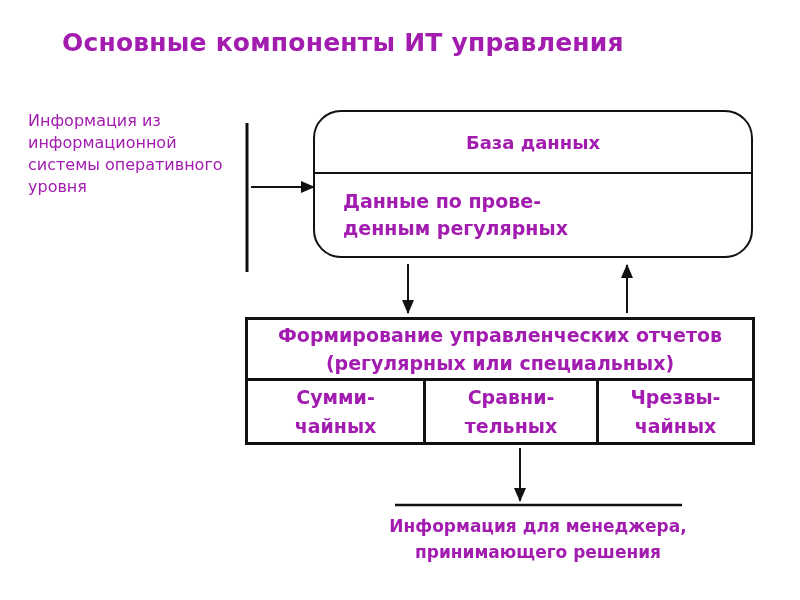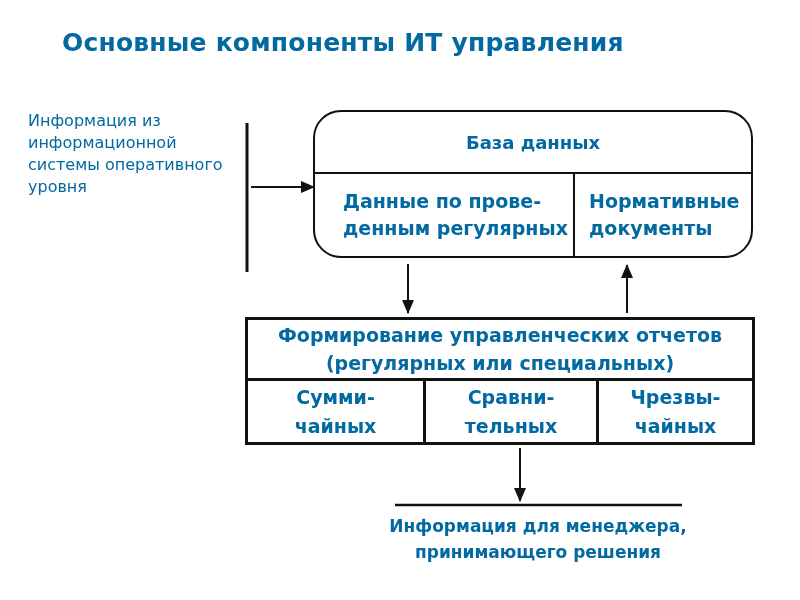--- a/index.html
+++ b/index.html
@@ -2,21 +2,21 @@
 <html><head>
 <meta charset="utf-8">
 <style>
   html, body { margin: 0; padding: 0; background: #ffffff; }
   .slide {
     position: relative;
     width: 800px;
     height: 600px;
     background: #ffffff;
     font-family: "DejaVu Sans", sans-serif;
-    color: #0369a1;
+    color: #a21caf;
     overflow: hidden;
   }
   .title {
     position: absolute;
     left: 62px;
     top: 28px;
     font-size: 25px;
     font-weight: bold;
     letter-spacing: 0.2px;
     white-space: nowrap;
@@ -154,24 +154,20 @@
     <line x1="395" y1="505" x2="682" y2="505" stroke="#111111" stroke-width="2.5"></line>
   </svg>
 
   <div class="db-box">
     <div class="db-header">База данных</div>
     <div class="db-row">
       <div class="db-cell c1">
         <div>Данные по прове-</div>
         <div>денным регулярных</div>
       </div>
-      <div class="db-cell c2">
-        <div>Нормативные</div>
-        <div>документы</div>
-      </div>
     </div>
   </div>
 
   <div class="reports-box">
     <div class="reports-header">
       <div>Формирование управленческих отчетов</div>
       <div>(регулярных или специальных)</div>
     </div>
     <div class="reports-row">
       <div class="reports-cell c1">

